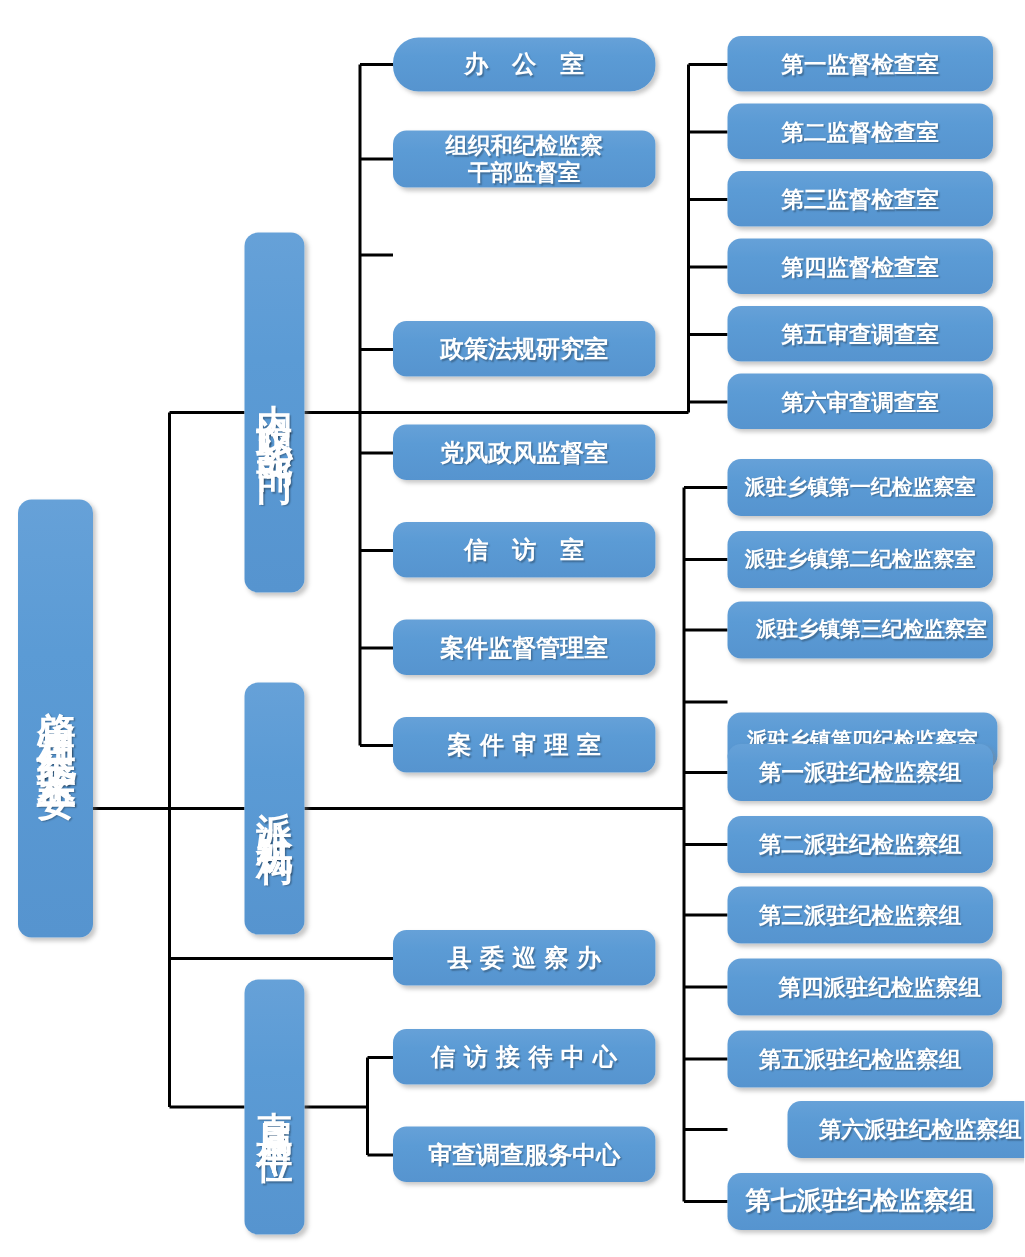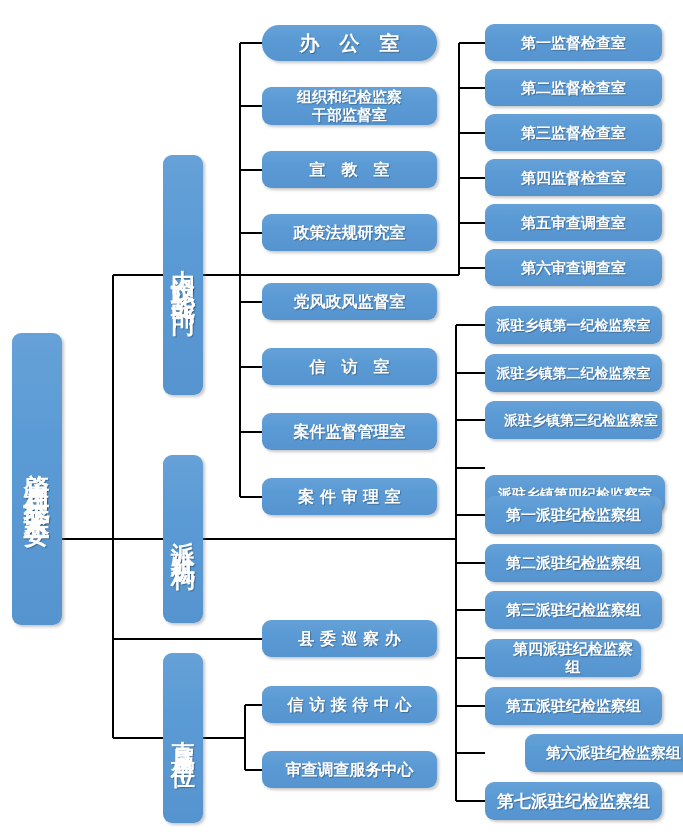--- a/index.html
+++ b/index.html
@@ -72,41 +72,40 @@
     <div class="box v" style="left: 163px; top: 155px; width: 40px; min-height: 240px; height: 240px; font-size: 24px;">
       <span>内设职能部门</span>
     </div>
     <div class="box v" style="left: 163px; top: 455px; width: 40px; min-height: 168px; height: 168px; font-size: 24px;">
       <span>派驻机构</span>
     </div>
     <div class="box v" style="left: 163px; top: 653px; width: 40px; min-height: 170px; height: 170px; font-size: 24px;">
       <span>直属单位</span>
     </div>
     <div class="box h" style="left: 262px; top: 620px; width: 175px; min-height: 37px; height: 37px; font-size: 16px;"><span>县 委 巡 察 办</span></div>
-    <div class="box h" style="left: 262px; top: 25px; width: 175px; min-height: 36px; height: 36px; font-size: 20px; border-radius: 17px;"><span>办　公　室</span></div>
+    <div class="box h" style="left: 262px; top: 25px; width: 175px; min-height: 36px; height: 36px; font-size: 16px; border-radius: 17px;"><span>办　公　室</span></div>
     <div class="box h" style="left: 262px; top: 87px; width: 175px; min-height: 38px; height: 38px; font-size: 15px;"><span>组织和纪检监察
 干部监督室</span></div>
-    <div class="box h" style="left: 262px; top: 151px; width: 175px; min-height: 37px; height: 37px; font-size: 16px;"><span>宣　教　室</span></div>
     <div class="box h" style="left: 262px; top: 214px; width: 175px; min-height: 37px; height: 37px; font-size: 16px;"><span>政策法规研究室</span></div>
     <div class="box h" style="left: 262px; top: 283px; width: 175px; min-height: 37px; height: 37px; font-size: 16px;"><span>党风政风监督室</span></div>
     <div class="box h" style="left: 262px; top: 348px; width: 175px; min-height: 37px; height: 37px; font-size: 16px;"><span>信　访　室</span></div>
     <div class="box h" style="left: 262px; top: 413px; width: 175px; min-height: 37px; height: 37px; font-size: 16px;"><span>案件监督管理室</span></div>
     <div class="box h" style="left: 262px; top: 478px; width: 175px; min-height: 37px; height: 37px; font-size: 16px;"><span>案 件 审 理 室</span></div>
     <div class="box h" style="left: 485px; top: 24px; width: 177px; min-height: 37px; height: 37px; font-size: 15px;"><span>第一监督检查室</span></div>
     <div class="box h" style="left: 485px; top: 69px; width: 177px; min-height: 37px; height: 37px; font-size: 15px;"><span>第二监督检查室</span></div>
     <div class="box h" style="left: 485px; top: 114px; width: 177px; min-height: 37px; height: 37px; font-size: 15px;"><span>第三监督检查室</span></div>
     <div class="box h" style="left: 485px; top: 159px; width: 177px; min-height: 37px; height: 37px; font-size: 15px;"><span>第四监督检查室</span></div>
     <div class="box h" style="left: 485px; top: 204px; width: 177px; min-height: 37px; height: 37px; font-size: 15px;"><span>第五审查调查室</span></div>
     <div class="box h" style="left: 485px; top: 249px; width: 177px; min-height: 37px; height: 37px; font-size: 15px;"><span>第六审查调查室</span></div>
     <div class="box h" style="left: 485px; top: 306px; width: 177px; min-height: 38px; height: 38px; font-size: 14px;"><span>派驻乡镇第一纪检监察室</span></div>
     <div class="box h" style="left: 485px; top: 354px; width: 177px; min-height: 38px; height: 38px; font-size: 14px;"><span>派驻乡镇第二纪检监察室</span></div>
     <div class="box h" style="left: 485px; top: 401px; width: 177px; min-height: 38px; height: 38px; font-size: 14px; justify-content: flex-end;"><span>派驻乡镇第三纪检监察室</span></div>
     <div class="box h" style="left: 485px; top: 475px; width: 180px; min-height: 38px; height: 38px; font-size: 14px;"><span>派驻乡镇第四纪检监察室</span></div>
     <div class="box h" style="left: 485px; top: 496px; width: 177px; min-height: 38px; height: 38px; font-size: 15px;"><span>第一派驻纪检监察组</span></div>
     <div class="box h" style="left: 485px; top: 544px; width: 177px; min-height: 38px; height: 38px; font-size: 15px; align-items: center;"><span>第二派驻纪检监察组</span></div>
     <div class="box h" style="left: 485px; top: 591px; width: 177px; min-height: 38px; height: 38px; font-size: 15px;"><span>第三派驻纪检监察组</span></div>
-    <div class="box h" style="left: 485px; top: 639px; width: 156px; min-height: 38px; height: 38px; font-size: 15px; padding-left: 24px;"><span>第四派驻纪检监察组</span></div>
+    <div class="box h" style="left: 485px; top: 639px; width: 183px; min-height: 38px; height: 38px; font-size: 15px; padding-left: 24px;"><span>第四派驻纪检监察组</span></div>
     <div class="box h" style="left: 485px; top: 687px; width: 177px; min-height: 38px; height: 38px; font-size: 15px;"><span>第五派驻纪检监察组</span></div>
     <div class="box h" style="left: 485px; top: 734px; width: 177px; min-height: 38px; height: 38px; font-size: 15px; margin-left: 40px;"><span>第六派驻纪检监察组</span></div>
     <div class="box h" style="left: 485px; top: 782px; width: 177px; min-height: 38px; height: 38px; font-size: 17px;"><span>第七派驻纪检监察组</span></div>
     <div class="box h" style="left: 262px; top: 686px; width: 175px; min-height: 37px; height: 37px; font-size: 16px;"><span>信 访 接 待 中 心</span></div>
     <div class="box h" style="left: 262px; top: 751px; width: 175px; min-height: 37px; height: 37px; font-size: 16px;"><span>审查调查服务中心</span></div>
   </div>
 
 </body></html>

